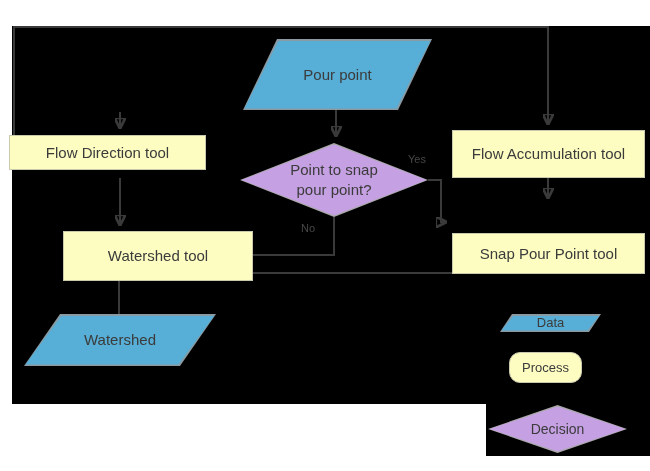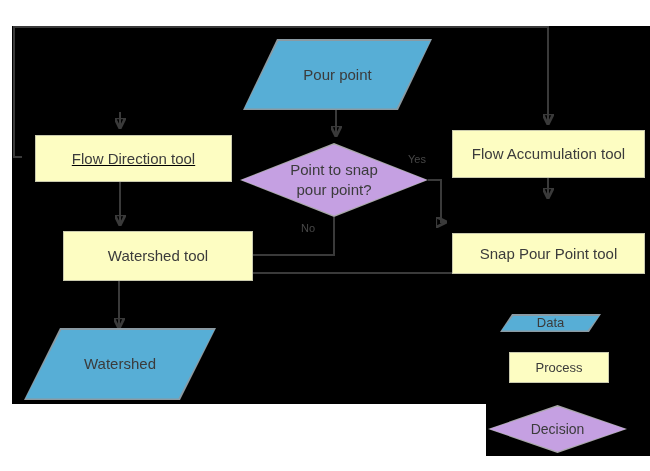--- a/index.html
+++ b/index.html
@@ -38,35 +38,35 @@
     clip-path: var(--shape);
   }
   .para { --shape: polygon(var(--skew) 0, 100% 0, calc(100% - var(--skew)) 100%, 0 100%); }
   .diamond { --shape: polygon(50% 0, 100% 50%, 50% 100%, 0 50%); background: #a8a8a8; }
   .blue .fill { background: #57aed6; }
   .purple .fill { background: #c5a0e2; }
 
   #node-dem { left: 24px; top: 42px; width: 191px; height: 70px; --skew: 35px; }
   #node-dem .node-label { text-align: left; width: 100%; padding-left: 44px; }
   #node-pour-point { left: 243px; top: 39px; width: 189px; height: 71px; --skew: 34px; }
-  #node-flow-direction { left: 35px; top: 135px; width: 197px; height: 47px; text-decoration: underline; }
+  #node-flow-direction { left: 9px; top: 135px; width: 197px; height: 35px; }
   #node-flow-accumulation { left: 452px; top: 130px; width: 193px; height: 48px; }
   #node-decision { left: 240px; top: 143px; width: 188px; height: 74px; }
   #node-snap-pour-point { left: 452px; top: 192px; width: 193px; height: 41px; margin-top: 41px; }
   #node-watershed-tool { left: 23px; top: 231px; width: 190px; height: 50px; margin-left: 40px; }
-  #node-watershed { left: 24px; top: 328px; width: 192px; height: 72px; --skew: 36px; }
+  #node-watershed { left: 24px; top: 314px; width: 192px; height: 52px; --skew: 36px; }
 
   .edge-label { position: absolute; z-index: 3; color: #474747; font-size: 11px; }
   #label-yes { left: 408px; top: 153px; }
   #label-no  { left: 301px; top: 222px; }
 
   
   #legend-data { left: 500px; top: 314px; width: 101px; height: 18px; --skew: 12px; }
   #legend-data .node-label, #legend-process .node-label { font-size: 13px; }
-  #legend-process { left: 509px; top: 352px; width: 100px; height: 31px; }
+  #legend-process { left: 509px; top: 352px; width: 73px; height: 31px; border-radius: 11px; }
   #legend-decision { left: 488px; top: 405px; width: 139px; height: 48px; }
   #legend-decision .node-label { font-size: 14px; }
 </style>
 </head>
 <body>
 
 <div id="canvas">
 
   <div id="main-panel" class="panel"></div>
   <div id="decision-panel" class="panel"></div>

